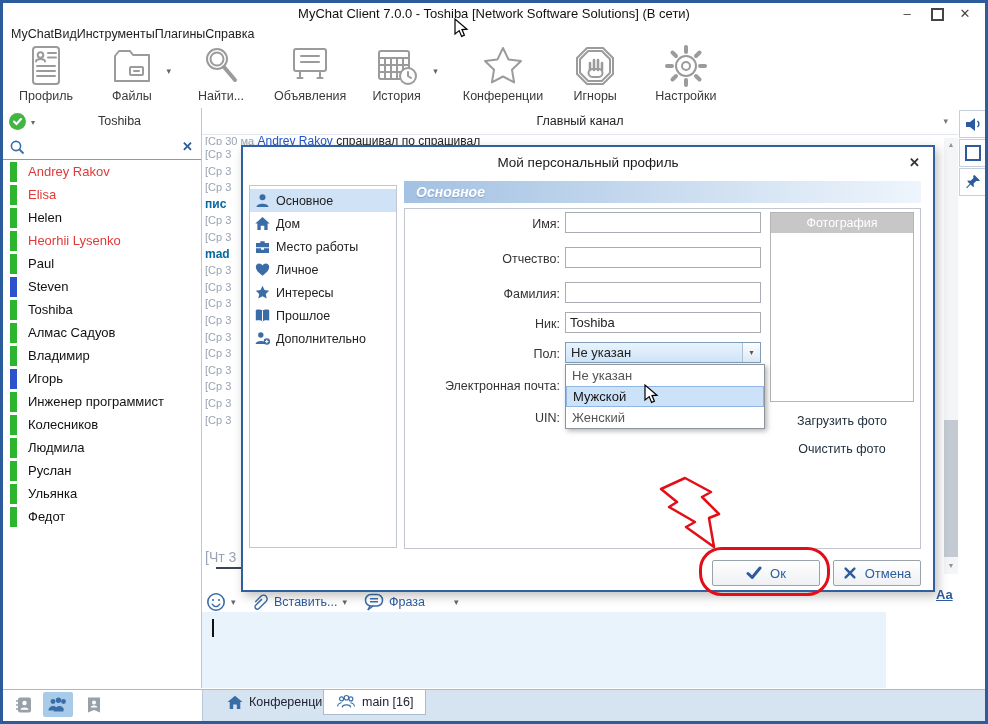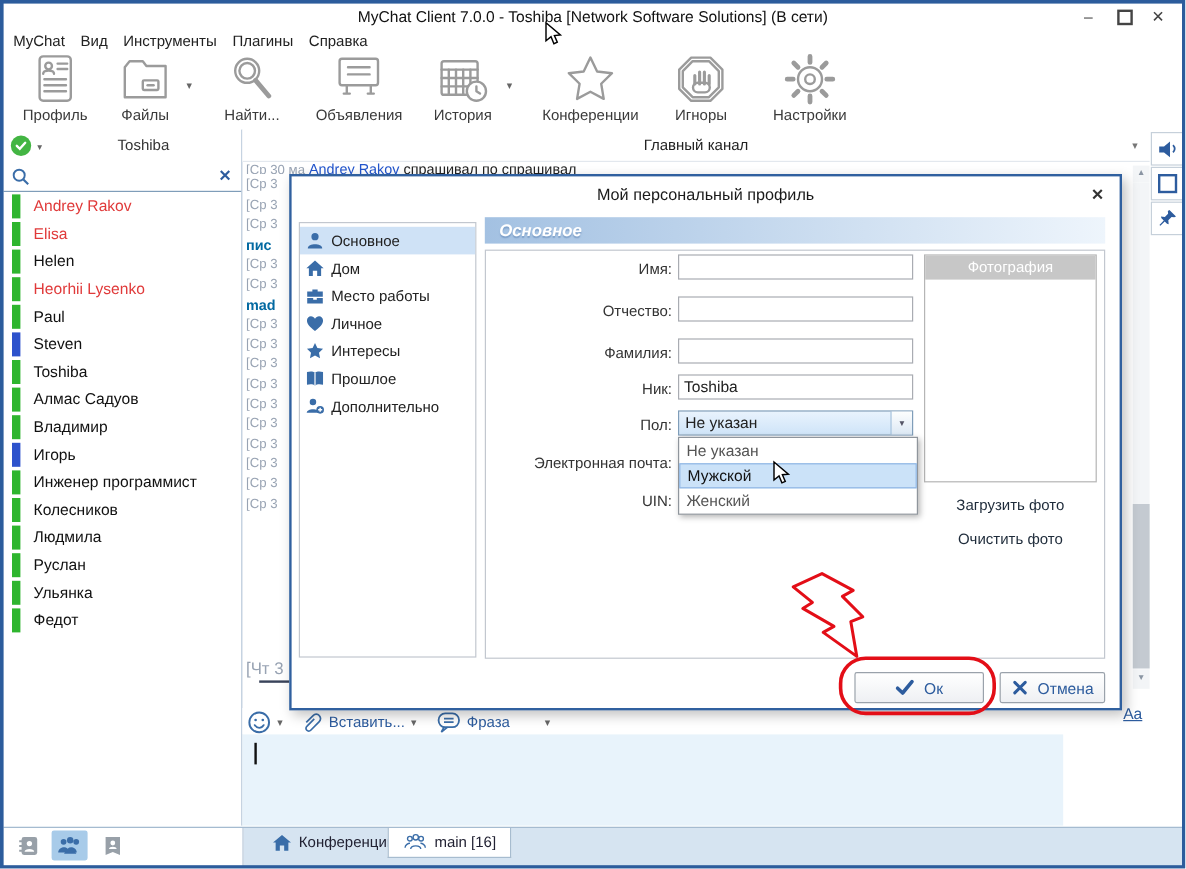--- a/index.html
+++ b/index.html
@@ -5,28 +5,28 @@
   html,body{margin:0;padding:0;background:#fff}
   #app{position:relative;width:988px;height:724px;background:#fff;overflow:hidden;
        font-family:"Liberation Sans",sans-serif;color:#222;font-size:13px}
   .frame{position:absolute;inset:0;border:3px solid #2c5c9c;pointer-events:none;z-index:60}
   
   .titlebar{position:absolute;left:3px;top:3px;right:3px;height:22px;background:#fff}
   .wtitle{position:absolute;left:0;right:0;top:3px;text-align:center;font-size:13px;color:#111}
   .wc{position:absolute;top:2px;width:24px;height:18px;text-align:center;color:#444;font-size:13px;line-height:18px;cursor:default}
   .wc.min{right:66px}.wc.max{right:36px}.wc.close{right:8px}
   .maxbox{display:inline-block;width:9px;height:9px;border:2px solid #444;vertical-align:middle}
-  .menubar{position:absolute;left:3px;top:25px;height:18px;display:flex;gap:13px;padding-left:8px;font-size:12.5px;color:#222;align-items:center}
+  .menubar{position:absolute;left:3px;top:25px;height:18px;display:flex;padding-left:8px;font-size:12.5px;color:#222;align-items:center}
   .menu-item{cursor:default}
   .toolbar{position:absolute;left:3px;top:44px;right:30px;height:64px;display:flex;align-items:flex-start;padding-left:16px}
   .tool{display:flex;flex-direction:column;align-items:center;position:relative}
   .tool .tlabel{font-size:12.5px;color:#3a3a3a;margin-top:1px;white-space:nowrap}
   .tool svg{stroke:#9b9b9b;fill:none;stroke-width:2;stroke-linecap:round;stroke-linejoin:round}
   .tcaret{position:absolute;right:-17px;top:22px;font-size:9px;color:#666}
-  .mr1{margin-right:26px}.mr2{margin-right:44px}.mr3{margin-right:30px}.mr4{margin-right:26px}
+  .mr1{margin-right:37px}.mr2{margin-right:44px}.mr3{margin-right:30px}.mr4{margin-right:26px}
   .mr5{margin-right:42px}.mr6{margin-right:30px}.mr7{margin-right:38px}
   
   .sidebar{position:absolute;left:3px;top:108px;width:198px;bottom:36px;background:#fff;border-right:1px solid #b9c9da}
   .statusrow{position:relative;height:29px}
   .status-ico{position:absolute;left:6px;top:5px;width:17px;height:17px;border-radius:50%;background:#43b543;display:flex;align-items:center;justify-content:center}
   .status-caret{position:absolute;left:28px;top:10px;font-size:8px;color:#666}
   .status-user{position:absolute;left:35px;right:0;top:6px;text-align:center;font-size:12.5px;color:#333}
   .searchrow{position:relative;height:22px;border-bottom:1px solid #7f9db9}
   .search-x{position:absolute;right:8px;top:2px;color:#2d5c9e;font-size:13px;font-weight:bold}
   .contacts{position:absolute;top:52px;left:0;right:0;bottom:0;overflow:hidden}
@@ -55,21 +55,21 @@
   .sb-track{position:absolute;left:944px;top:152px;width:14px;height:406px;background:#f3f5f7}
   .sb-thumb{position:absolute;left:944px;top:420px;width:14px;height:137px;background:#c4cad1}
   .sb-down{position:absolute;left:944px;top:558px;width:14px;height:16px;font-size:7px;color:#8a95a3;text-align:center;line-height:16px;background:#f3f5f7}
   .side-tools{position:absolute;left:959px;top:110px;width:25px;z-index:2}
   .stool{width:25px;height:26px;border:1px solid #c6d0da;background:#fff;display:flex;align-items:center;justify-content:center;margin-bottom:1px}
   .winbox{display:inline-block;width:12px;height:12px;border:2px solid #2d5c9e}
   
   .composer-bar{position:absolute;left:202px;top:590px;width:740px;height:22px;background:#fff}
   .cb-item{position:absolute;display:flex;align-items:center;gap:5px;font-size:12.5px;color:#2d5c9e}
   .cb-caret{font-size:9px;color:#666}
-  .font-link{position:absolute;left:936px;top:587px;font-size:13px;color:#2d5c9e;text-decoration:underline;font-weight:normal;z-index:2}
+  .font-link{position:absolute;left:936px;top:587px;font-size:13px;color:#2d5c9e;text-decoration:underline;font-weight:bold;z-index:2}
   .composer-input{position:absolute;left:202px;top:612px;width:684px;height:76px;background:#e8f3fb}
   .caret-bar{position:absolute;left:212px;top:619px;width:2px;height:18px;background:#111}
   .send-btn{position:absolute;left:888px;top:610px;width:72px;height:77px;background:#fcfcfc;border:1px solid #b2bac2;
             font-size:12.5px;color:#222;display:flex;align-items:center;justify-content:center}
   
   .tabstrip{position:absolute;left:3px;top:689px;right:3px;height:32px;background:#d6e4f1;border-top:1px solid #a5bbd0}
   .strip-left{position:absolute;left:0;top:0;width:199px;height:100%;background:#fff;border-right:1px solid #b9c9da}
   .strip-ico{position:absolute;top:2px;width:30px;height:25px;display:flex;align-items:center;justify-content:center;border-radius:2px}
   .si1{left:6px}.si2{left:40px;background:#a8cbe9}.si3{left:76px}
   .tab{position:absolute;top:0;height:24px;display:flex;align-items:center;gap:6px;padding:0 12px;font-size:12.5px;color:#223}

